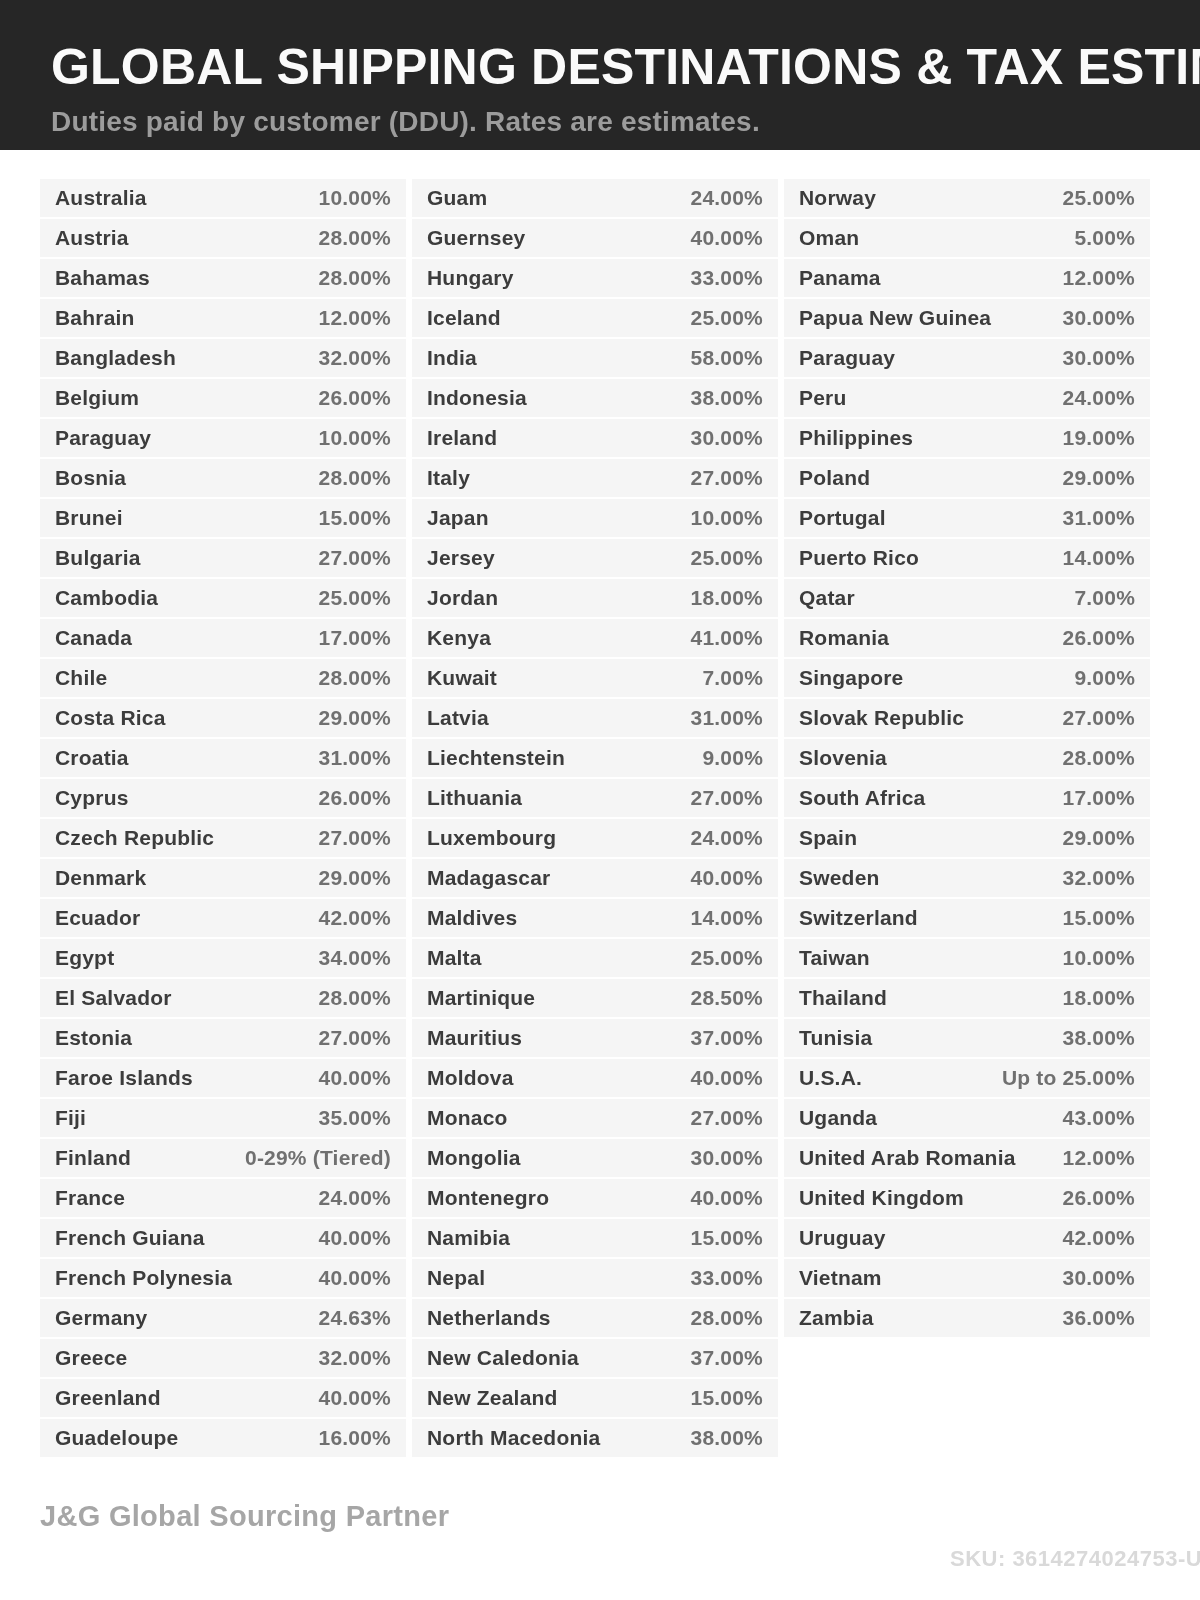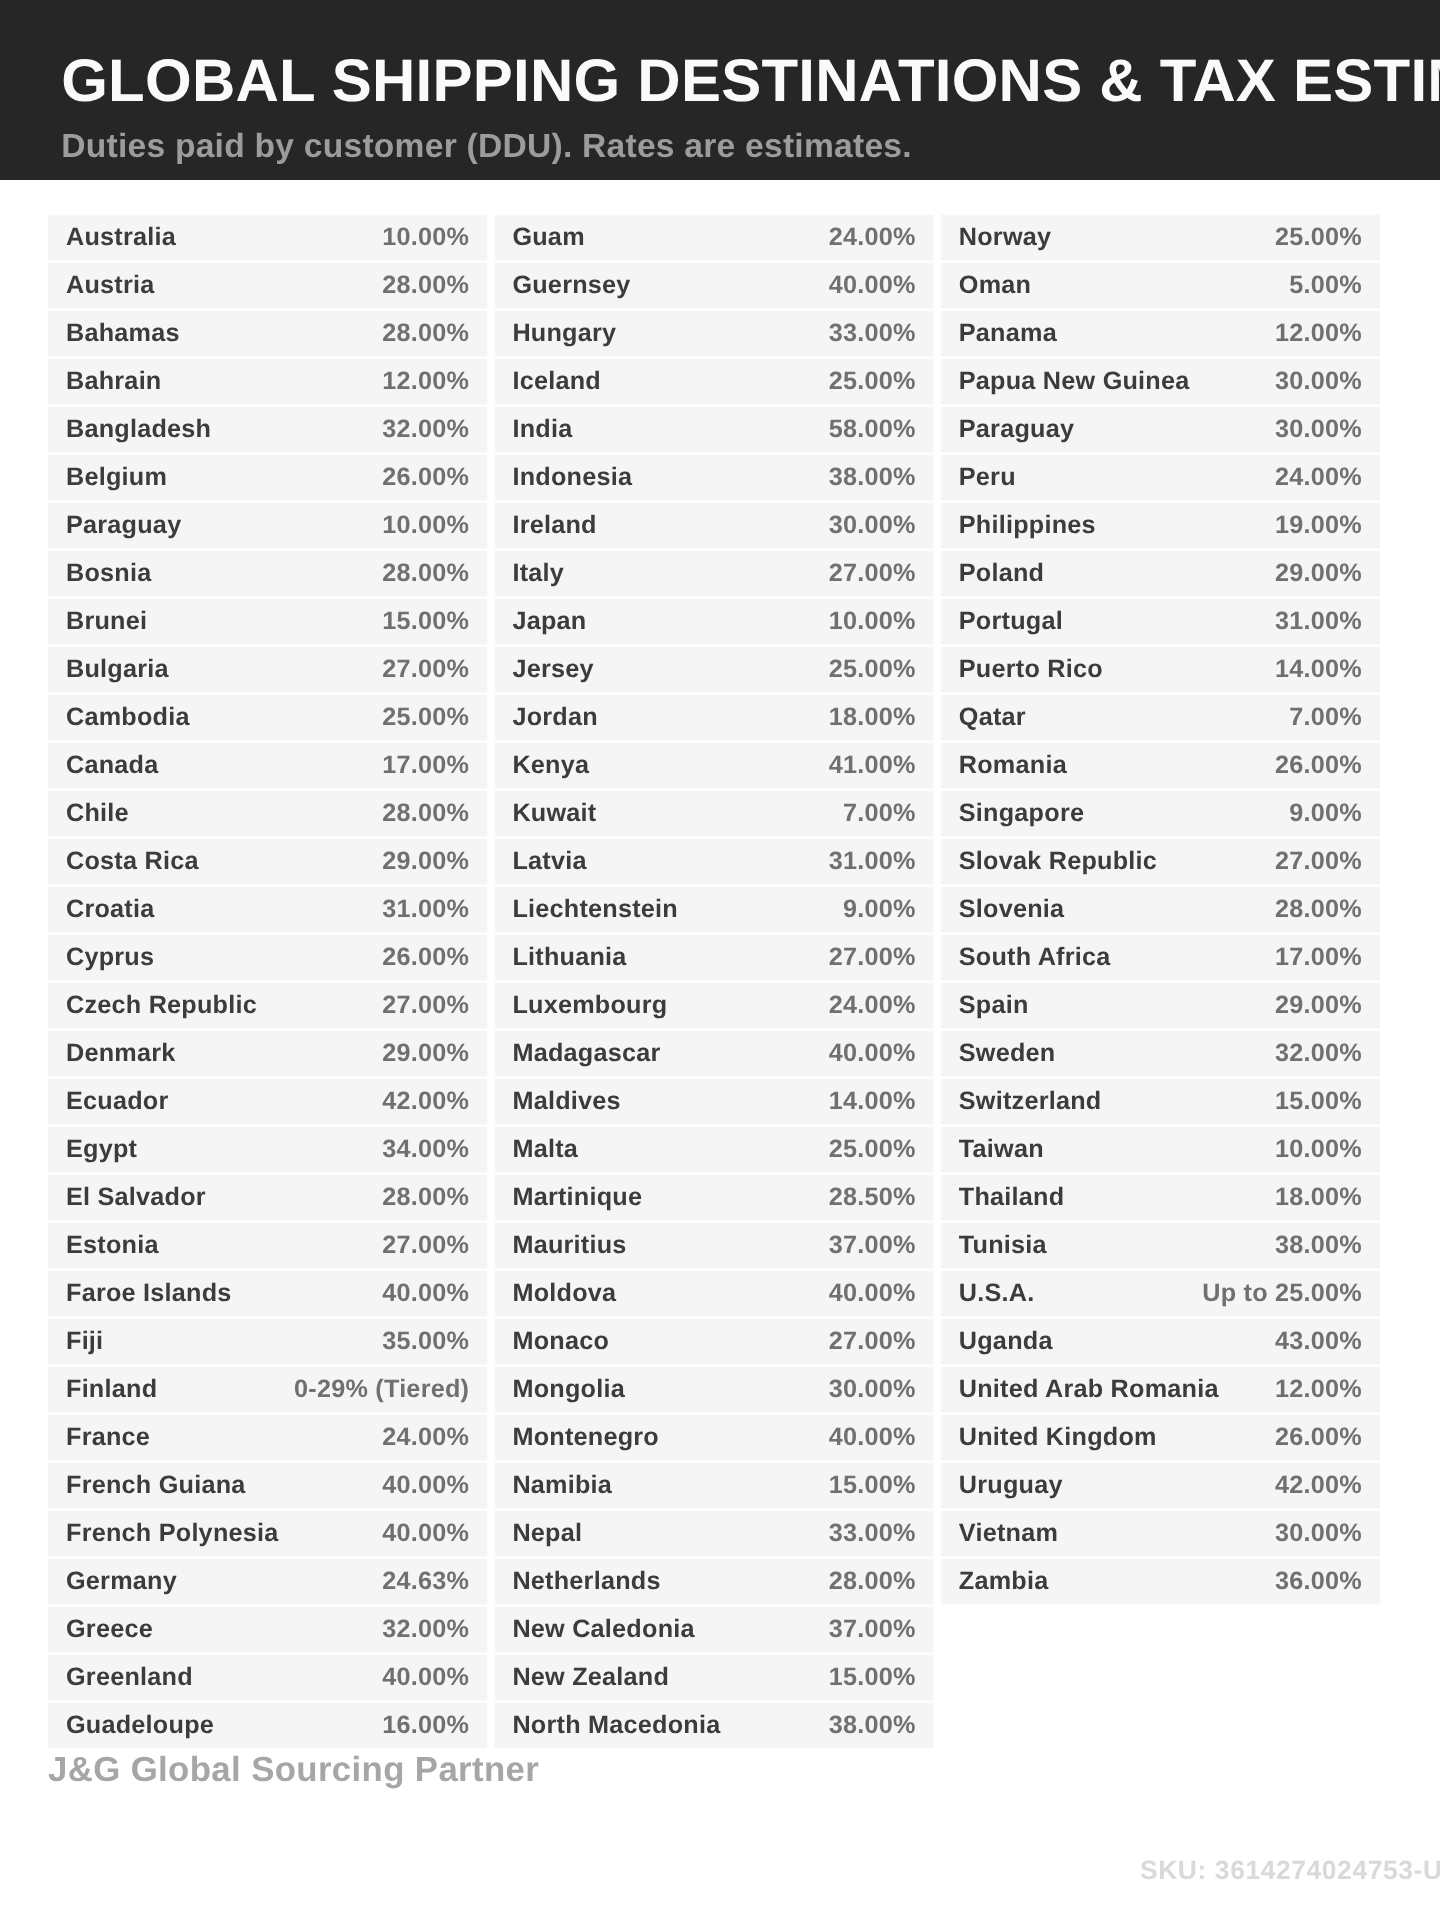--- a/index.html
+++ b/index.html
@@ -59,21 +59,21 @@
   .rate {
     color: #707070;
     font-size: 21px;
     font-weight: bold;
     white-space: nowrap;
     letter-spacing: 0.2px;
   }
   .brand {
     position: absolute;
     left: 40px;
-    top: 1459px;
+    top: 1500px;
     color: #a6a6a6;
     font-size: 29px;
     font-weight: bold;
     letter-spacing: 0.3px;
   }
   .sku {
     position: absolute;
     left: 950px;
     top: 1546px;
     color: #d9d9d9;

